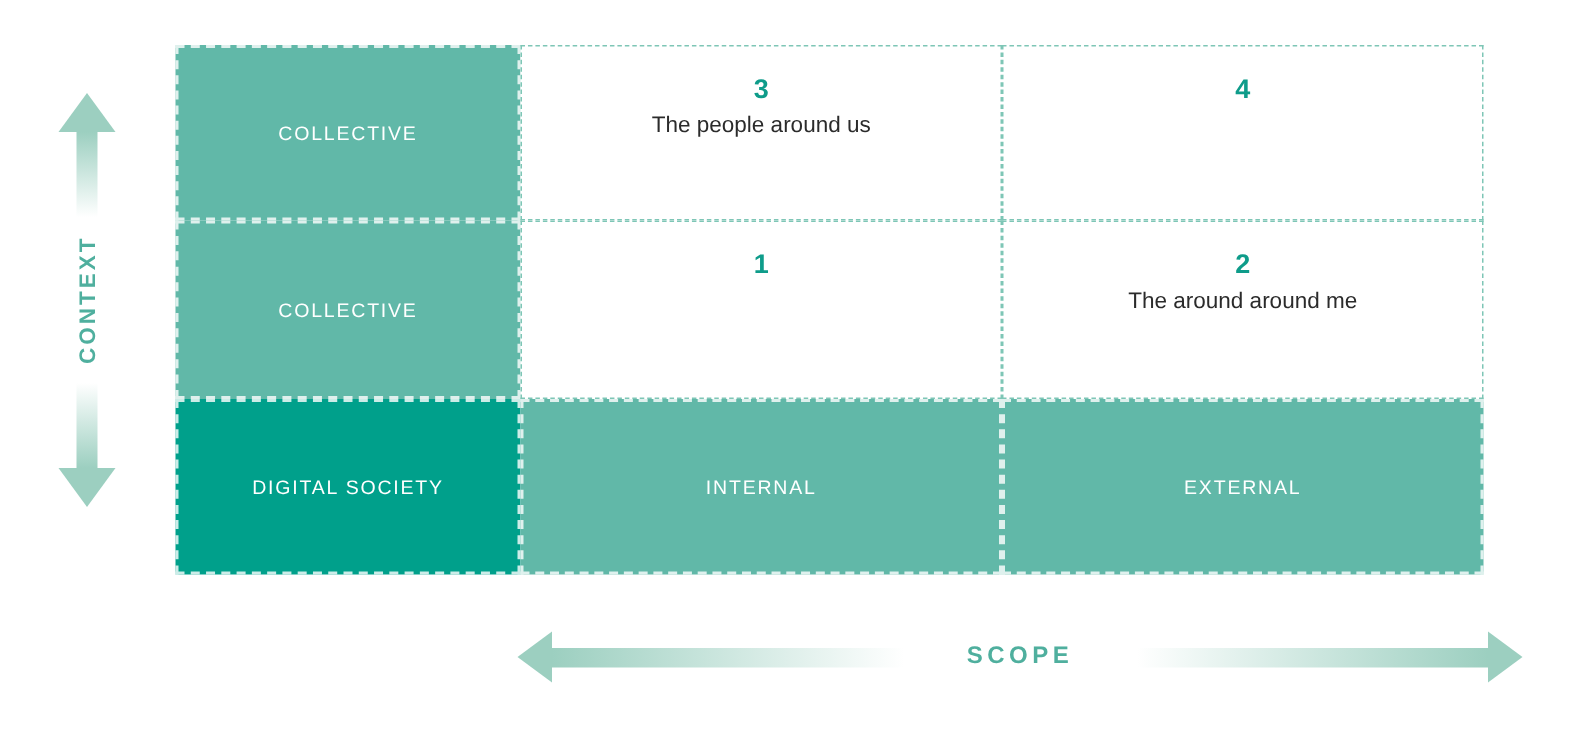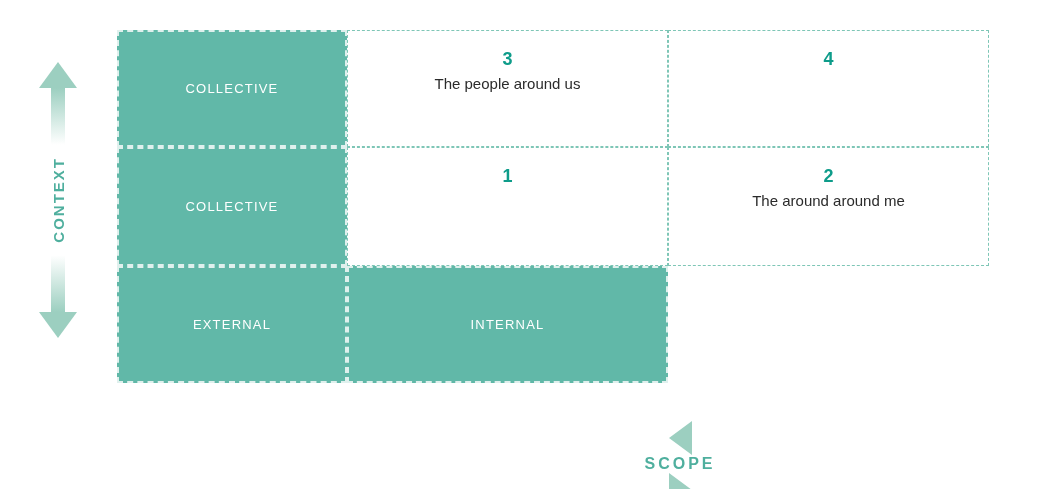--- a/index.html
+++ b/index.html
@@ -111,21 +111,21 @@
   }
 
   
   .h-axis {
     position: absolute;
     left: 345px;
     top: 421px;
     width: 670px;
     height: 34px;
     display: flex;
-    flex-direction: column;
+    flex-direction: row;
     align-items: center;
   }
   .arrowhead-left {
     width: 0; height: 0;
     border-top: 17px solid transparent;
     border-bottom: 17px solid transparent;
     border-right: 23px solid #9ccfc0;
   }
   .arrowhead-right {
     width: 0; height: 0;
@@ -180,25 +180,28 @@
       <span class="header-label">COLLECTIVE</span>
     </div>
     <div class="cell cell-white">
       <span class="cell-number">1</span>
     </div>
     <div class="cell cell-white">
       <span class="cell-number">2</span>
       <span class="cell-text">The around around me</span>
     </div>
 
+    <div class="cell cell-dark">
+      <span class="header-label">DIGITAL SOCIETY</span>
+    </div>
+    <div class="cell cell-teal">
+      <span class="header-label">INTERNAL</span>
+    </div>
     <div class="cell cell-teal">
       <span class="header-label">EXTERNAL</span>
-    </div>
-    <div class="cell cell-teal">
-      <span class="header-label">INTERNAL</span>
     </div>
 
   </div>
 
   <div class="h-axis">
     <div class="arrowhead-left"></div>
     <div class="h-shaft-left"></div>
     <div class="h-axis-label">SCOPE</div>
     <div class="h-shaft-right"></div>
     <div class="arrowhead-right"></div>

